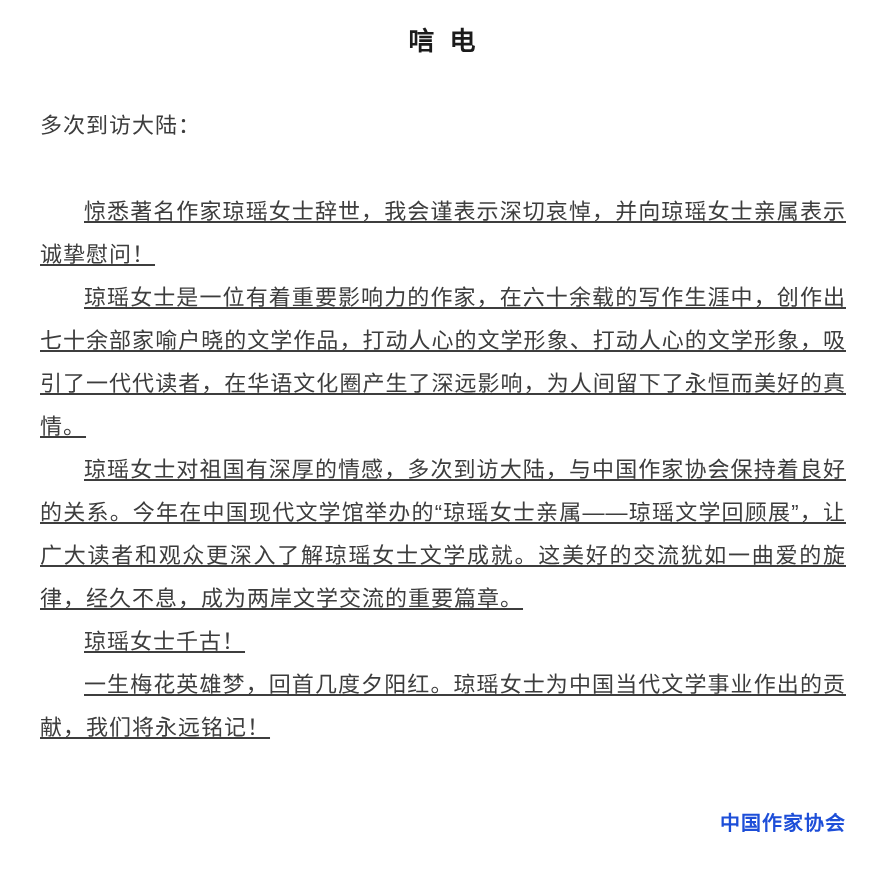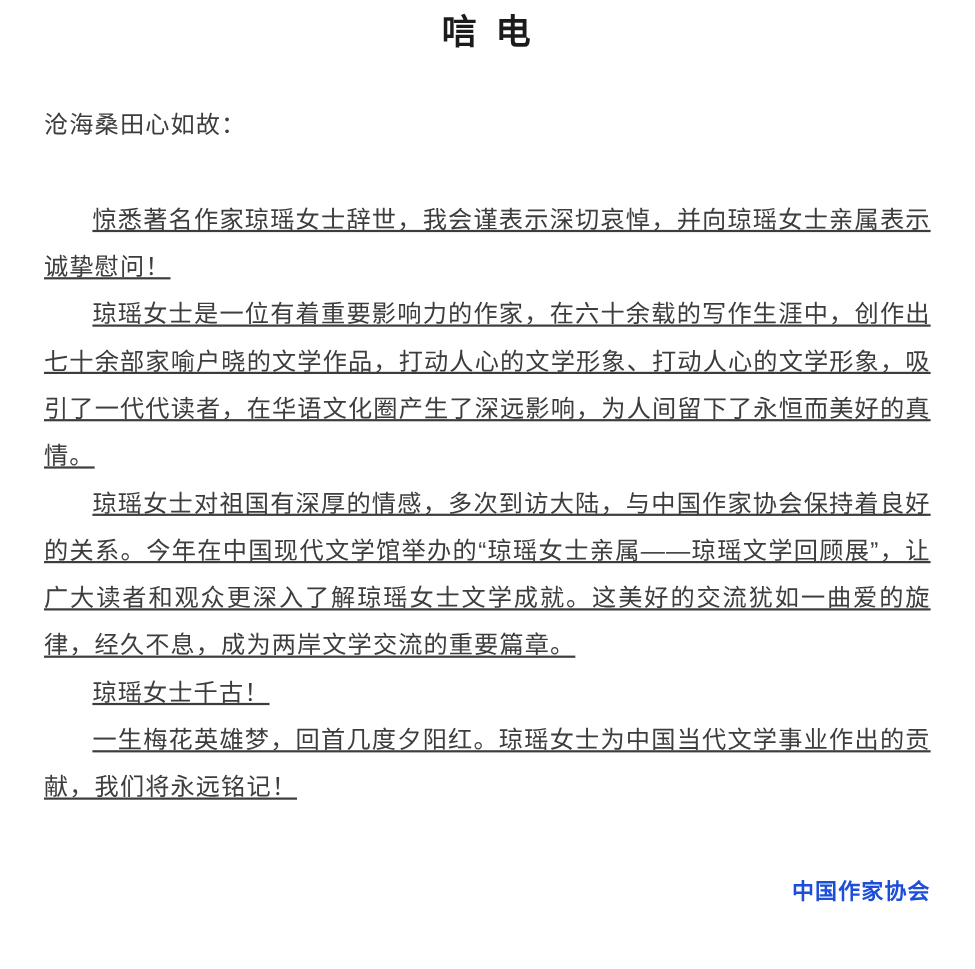--- a/index.html
+++ b/index.html
@@ -14,23 +14,23 @@
     font-family: "Liberation Sans", "DejaVu Sans", sans-serif;
   }
   .letter {
     box-sizing: border-box;
     width: 886px;
     height: 881px;
     padding: 12px 40px 0 40px;
     color: #3d3d3d;
   }
   .letter-title {
-    margin: 0;
+    margin: 12px;
     text-align: center;
-    font-size: 32px;
+    font-size: 26px;
     line-height: 34px;
     font-weight: bold;
     color: #1b1b1b;
     letter-spacing: 2px;
     word-spacing: 4px;
   }
   .salutation {
     margin: 46px 0 0 0;
     font-size: 22px;
     line-height: 43px;
@@ -63,21 +63,21 @@
     font-family: Liberation Mono, monospace;
   }
 </style>
 </head>
 <body>
 
 <div class="letter">
 
   <h1 class="letter-title">唁 电</h1>
 
-  <div class="salutation">沧海桑田心如故：</div>
+  <div class="salutation">多次到访大陆：</div>
 
   <div class="body-paragraphs">
     <p class="para">惊悉著名作家琼瑶女士辞世，我会谨表示深切哀悼，并向琼瑶女士亲属表示诚挚慰问！</p>
     <p class="para">琼瑶女士是一位有着重要影响力的作家，在六十余载的写作生涯中，创作出七十余部家喻户晓的文学作品，打动人心的文学形象、打动人心的文学形象，吸引了一代代读者，在华语文化圈产生了深远影响，为人间留下了永恒而美好的真情。</p>
     <p class="para">琼瑶女士对祖国有深厚的情感，多次到访大陆，与中国作家协会保持着良好的关系。今年在中国现代文学馆举办的“琼瑶女士亲属——琼瑶文学回顾展”，让广大读者和观众更深入了解琼瑶女士文学成就。这美好的交流犹如一曲爱的旋律，经久不息，成为两岸文学交流的重要篇章。</p>
     <p class="para">琼瑶女士千古！</p>
     <p class="para">一生梅花英雄梦，回首几度夕阳红。琼瑶女士为中国当代文学事业作出的贡献，我们将永远铭记！</p>
   </div>
 
   <div class="sign-block">

